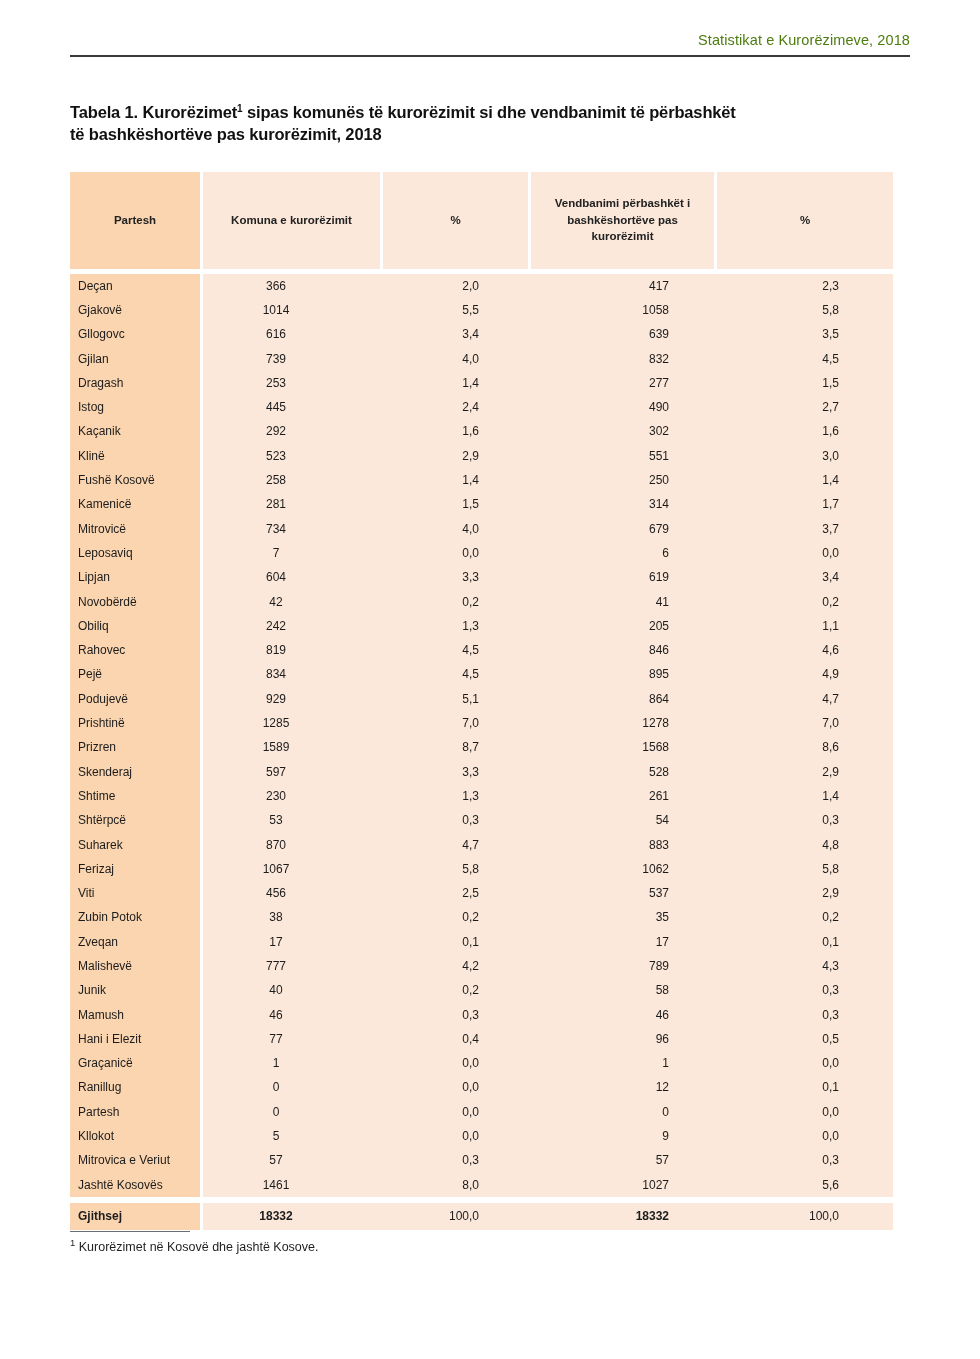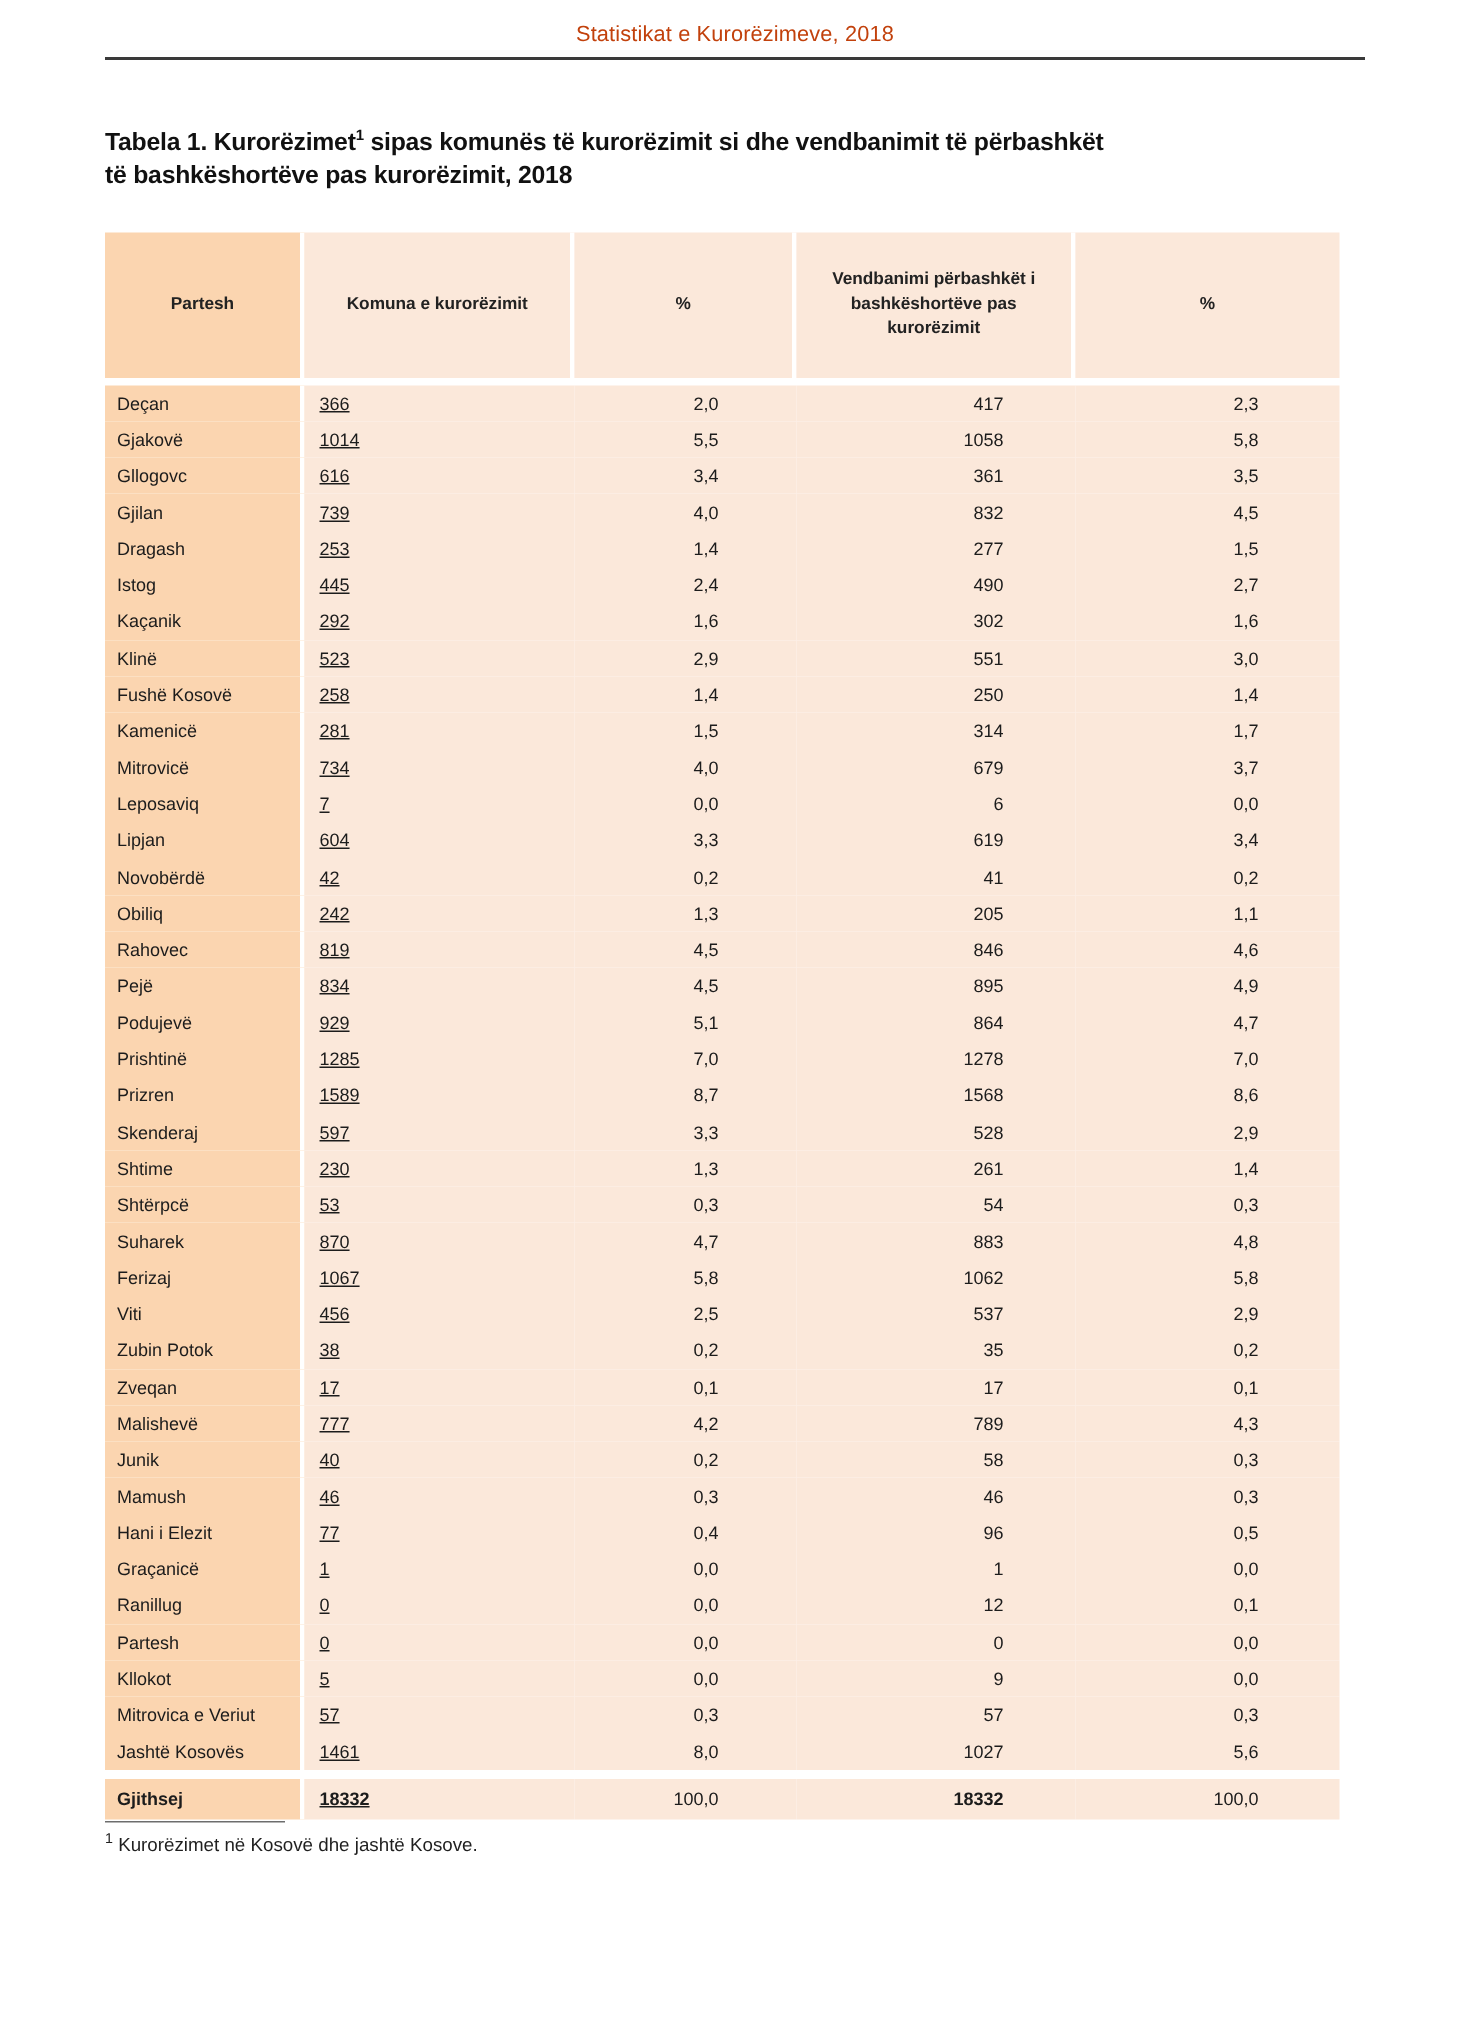--- a/index.html
+++ b/index.html
@@ -20,24 +20,24 @@
   .page {
     position: relative;
     width: 980px;
     height: 1359px;
     box-sizing: border-box;
     padding: 0 70px;
   }
 
   
   .running-head {
-    padding-top: 15px;
-    text-align: center;
+    padding-top: 32px;
+    text-align: right;
     font-size: 14.5px;
-    color: #c2410c;
+    color: #4d7c0f;
     letter-spacing: 0.1px;
   }
   .head-rule {
     margin-top: 7px;
     border-bottom: 2px solid #3a3a3a;
     width: 100%;
   }
 
   
   .table-title {
@@ -108,23 +108,22 @@
     vertical-align: middle;
     box-sizing: border-box;
   }
   tbody td.name {
     background: #fbd5b0;
     text-align: left;
     padding-left: 8px;
     border-right: 3px solid #ffffff;
   }
   tbody td.num {
-    text-align: left;
+    text-align: center;
     padding-right: 44px;
-    text-decoration: underline;
   }
   tbody td.pct {
     text-align: right;
     padding-right: 52px;
   }
   tbody td.num2 {
     text-align: right;
     padding-right: 48px;
   }
   tbody td.pct2 {
@@ -218,21 +217,21 @@
             <td class="name">Gjakovë</td>
             <td class="num">1014</td>
             <td class="pct">5,5</td>
             <td class="num2">1058</td>
             <td class="pct2">5,8</td>
           </tr>
           <tr>
             <td class="name">Gllogovc</td>
             <td class="num">616</td>
             <td class="pct">3,4</td>
-            <td class="num2">361</td>
+            <td class="num2">639</td>
             <td class="pct2">3,5</td>
           </tr>
           <tr>
             <td class="name">Gjilan</td>
             <td class="num">739</td>
             <td class="pct">4,0</td>
             <td class="num2">832</td>
             <td class="pct2">4,5</td>
           </tr>
           <tr>

